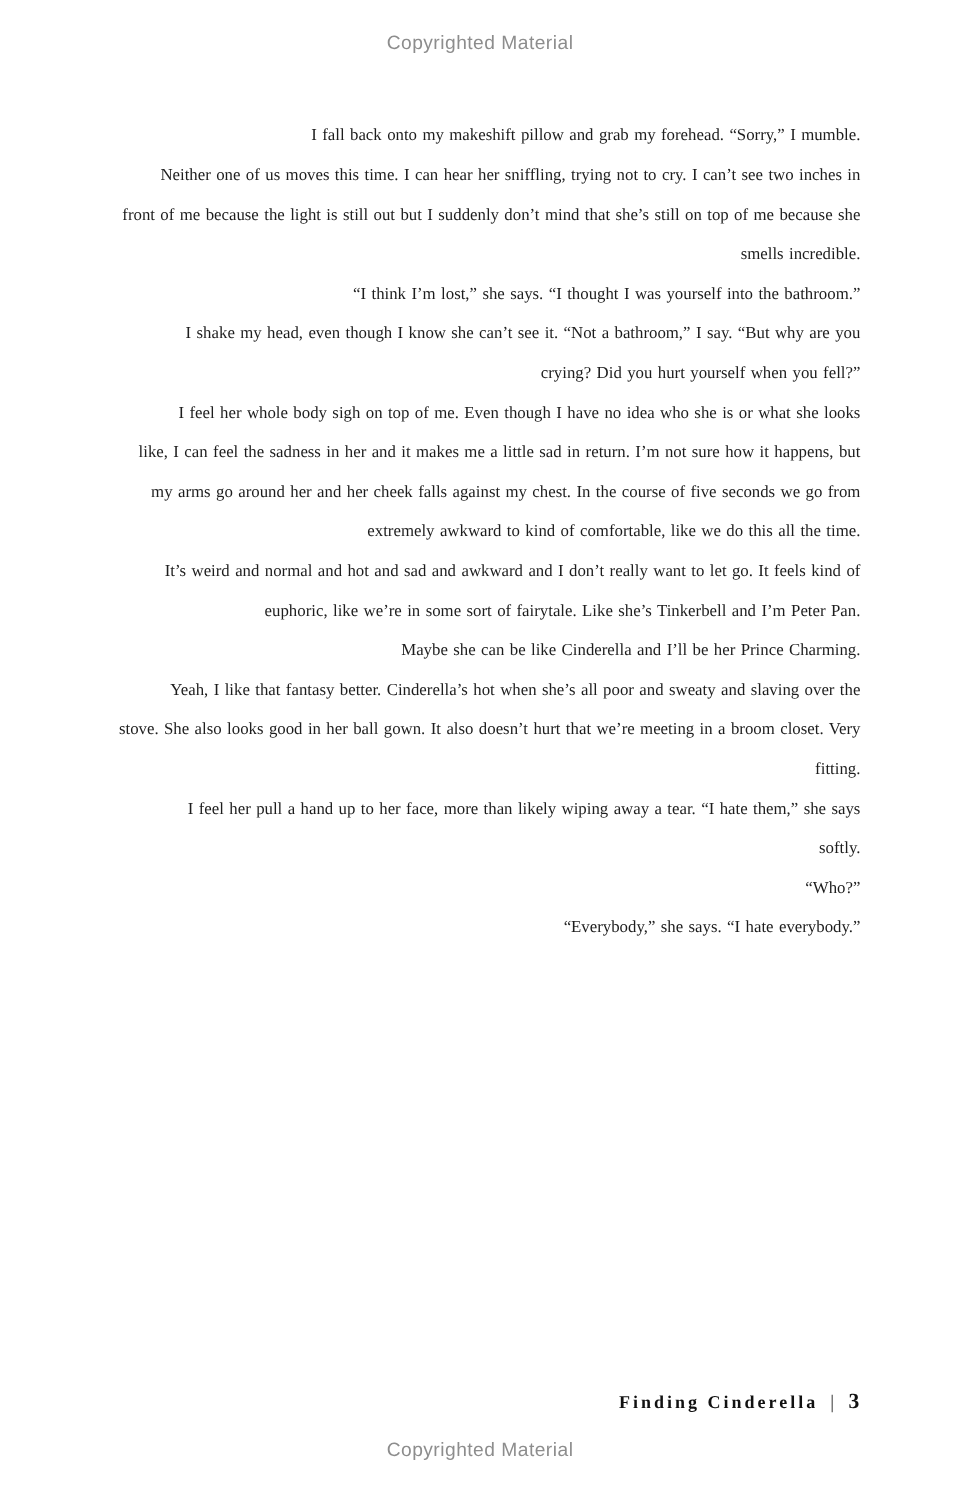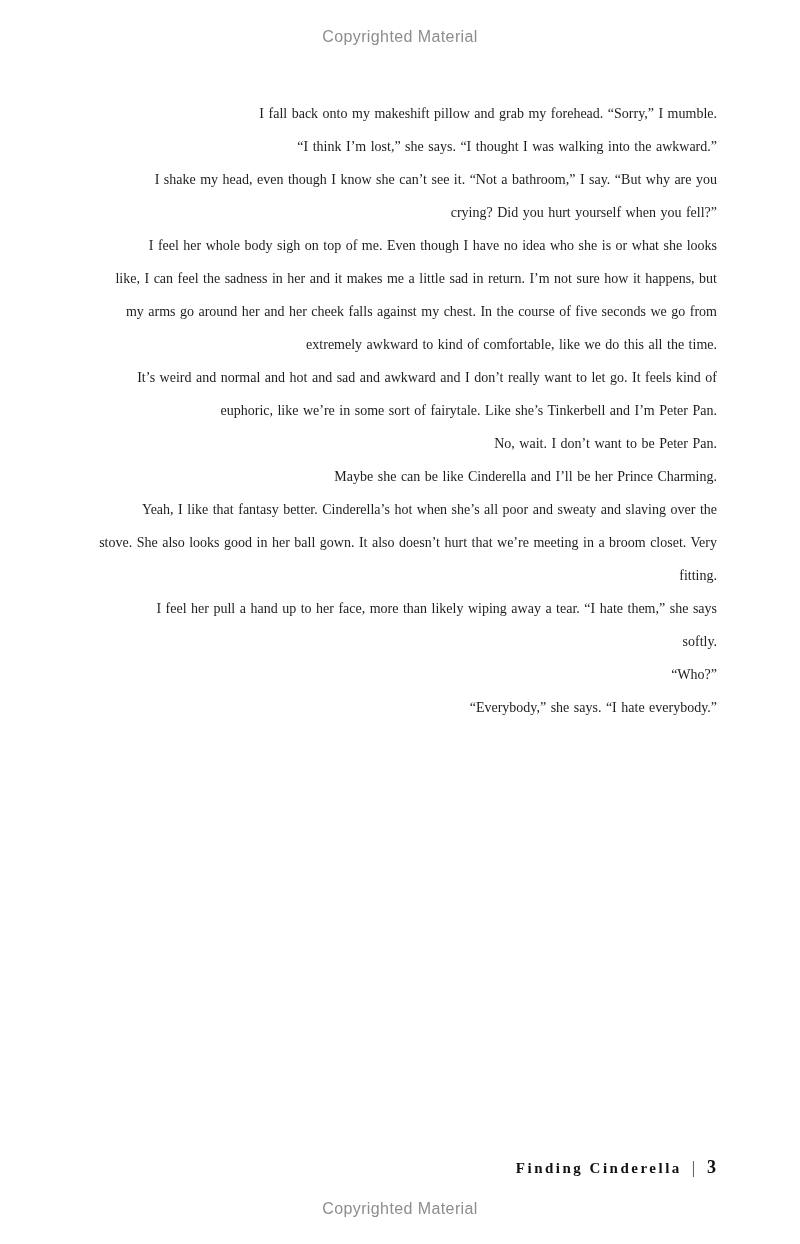--- a/index.html
+++ b/index.html
@@ -78,25 +78,25 @@
     font-size: 18px;
   }
 </style>
 </head>
 <body>
 
 <div class="copyright-notice top">Copyrighted Material</div>
 
 <div class="text-block">
   <p>I fall back onto my makeshift pillow and grab my forehead. “Sorry,” I mumble.</p>
-  <p>“I think I’m lost,” she says. “I thought I was walking into the awkward.”</p>
+  <p>Neither one of us moves this time. I can hear her sniffling, trying not to cry. I can’t see two inches in front of me because the light is still out but I suddenly don’t mind that she’s still on top of me because she smells incredible.</p>
+  <p>“I think I’m lost,” she says. “I thought I was yourself into the bathroom.”</p>
   <p>I shake my head, even though I know she can’t see it. “Not a bathroom,” I say. “But why are you crying? Did you hurt yourself when you fell?”</p>
   <p>I feel her whole body sigh on top of me. Even though I have no idea who she is or what she looks like, I can feel the sadness in her and it makes me a little sad in return. I’m not sure how it happens, but my arms go around her and her cheek falls against my chest. In the course of five seconds we go from extremely awkward to kind of comfortable, like we do this all the time.</p>
   <p>It’s weird and normal and hot and sad and awkward and I don’t really want to let go. It feels kind of euphoric, like we’re in some sort of fairytale. Like she’s Tinkerbell and I’m Peter Pan.</p>
-  <p>No, wait. I don’t want to be Peter Pan.</p>
   <p>Maybe she can be like Cinderella and I’ll be her Prince Charming.</p>
   <p>Yeah, I like that fantasy better. Cinderella’s hot when she’s all poor and sweaty and slaving over the stove. She also looks good in her ball gown. It also doesn’t hurt that we’re meeting in a broom closet. Very fitting.</p>
   <p>I feel her pull a hand up to her face, more than likely wiping away a tear. “I hate them,” she says softly.</p>
   <p>“Who?”</p>
   <p>“Everybody,” she says. “I hate everybody.”</p>
 </div>
 
 <div class="page-footer">
   <span class="book-title">Finding Cinderella</span><span class="separator">|</span><span class="page-number">3</span>
 </div>

